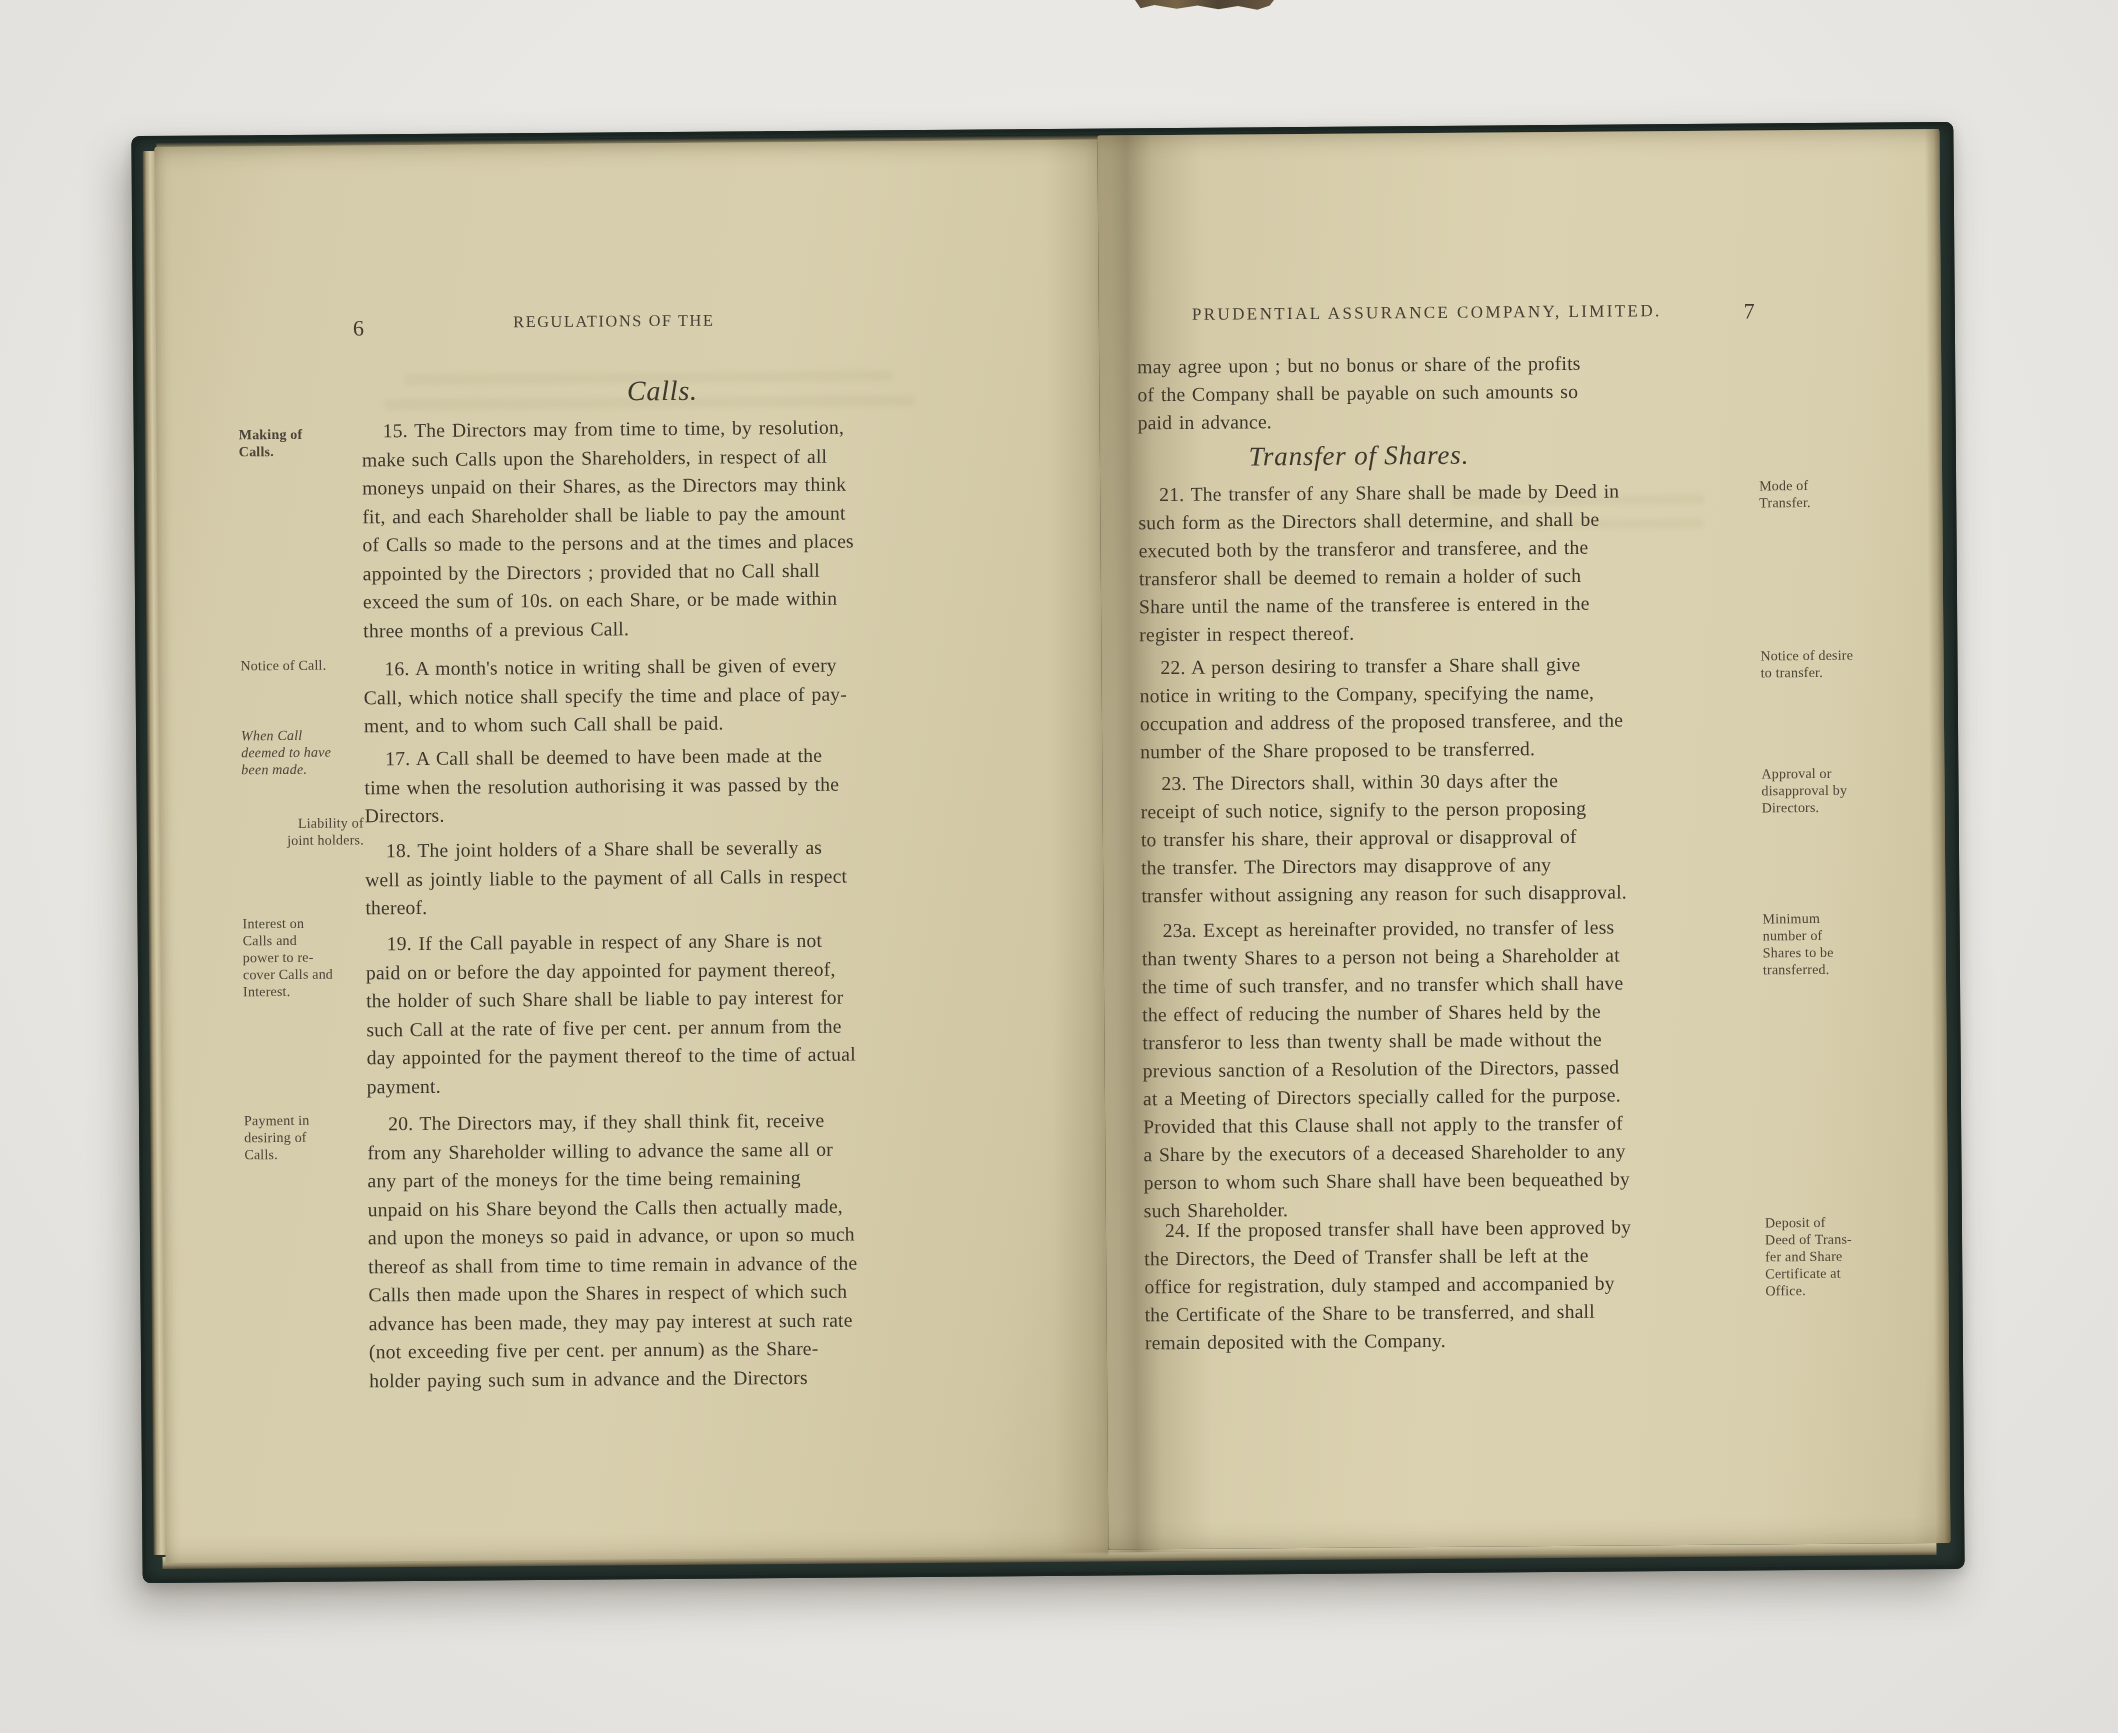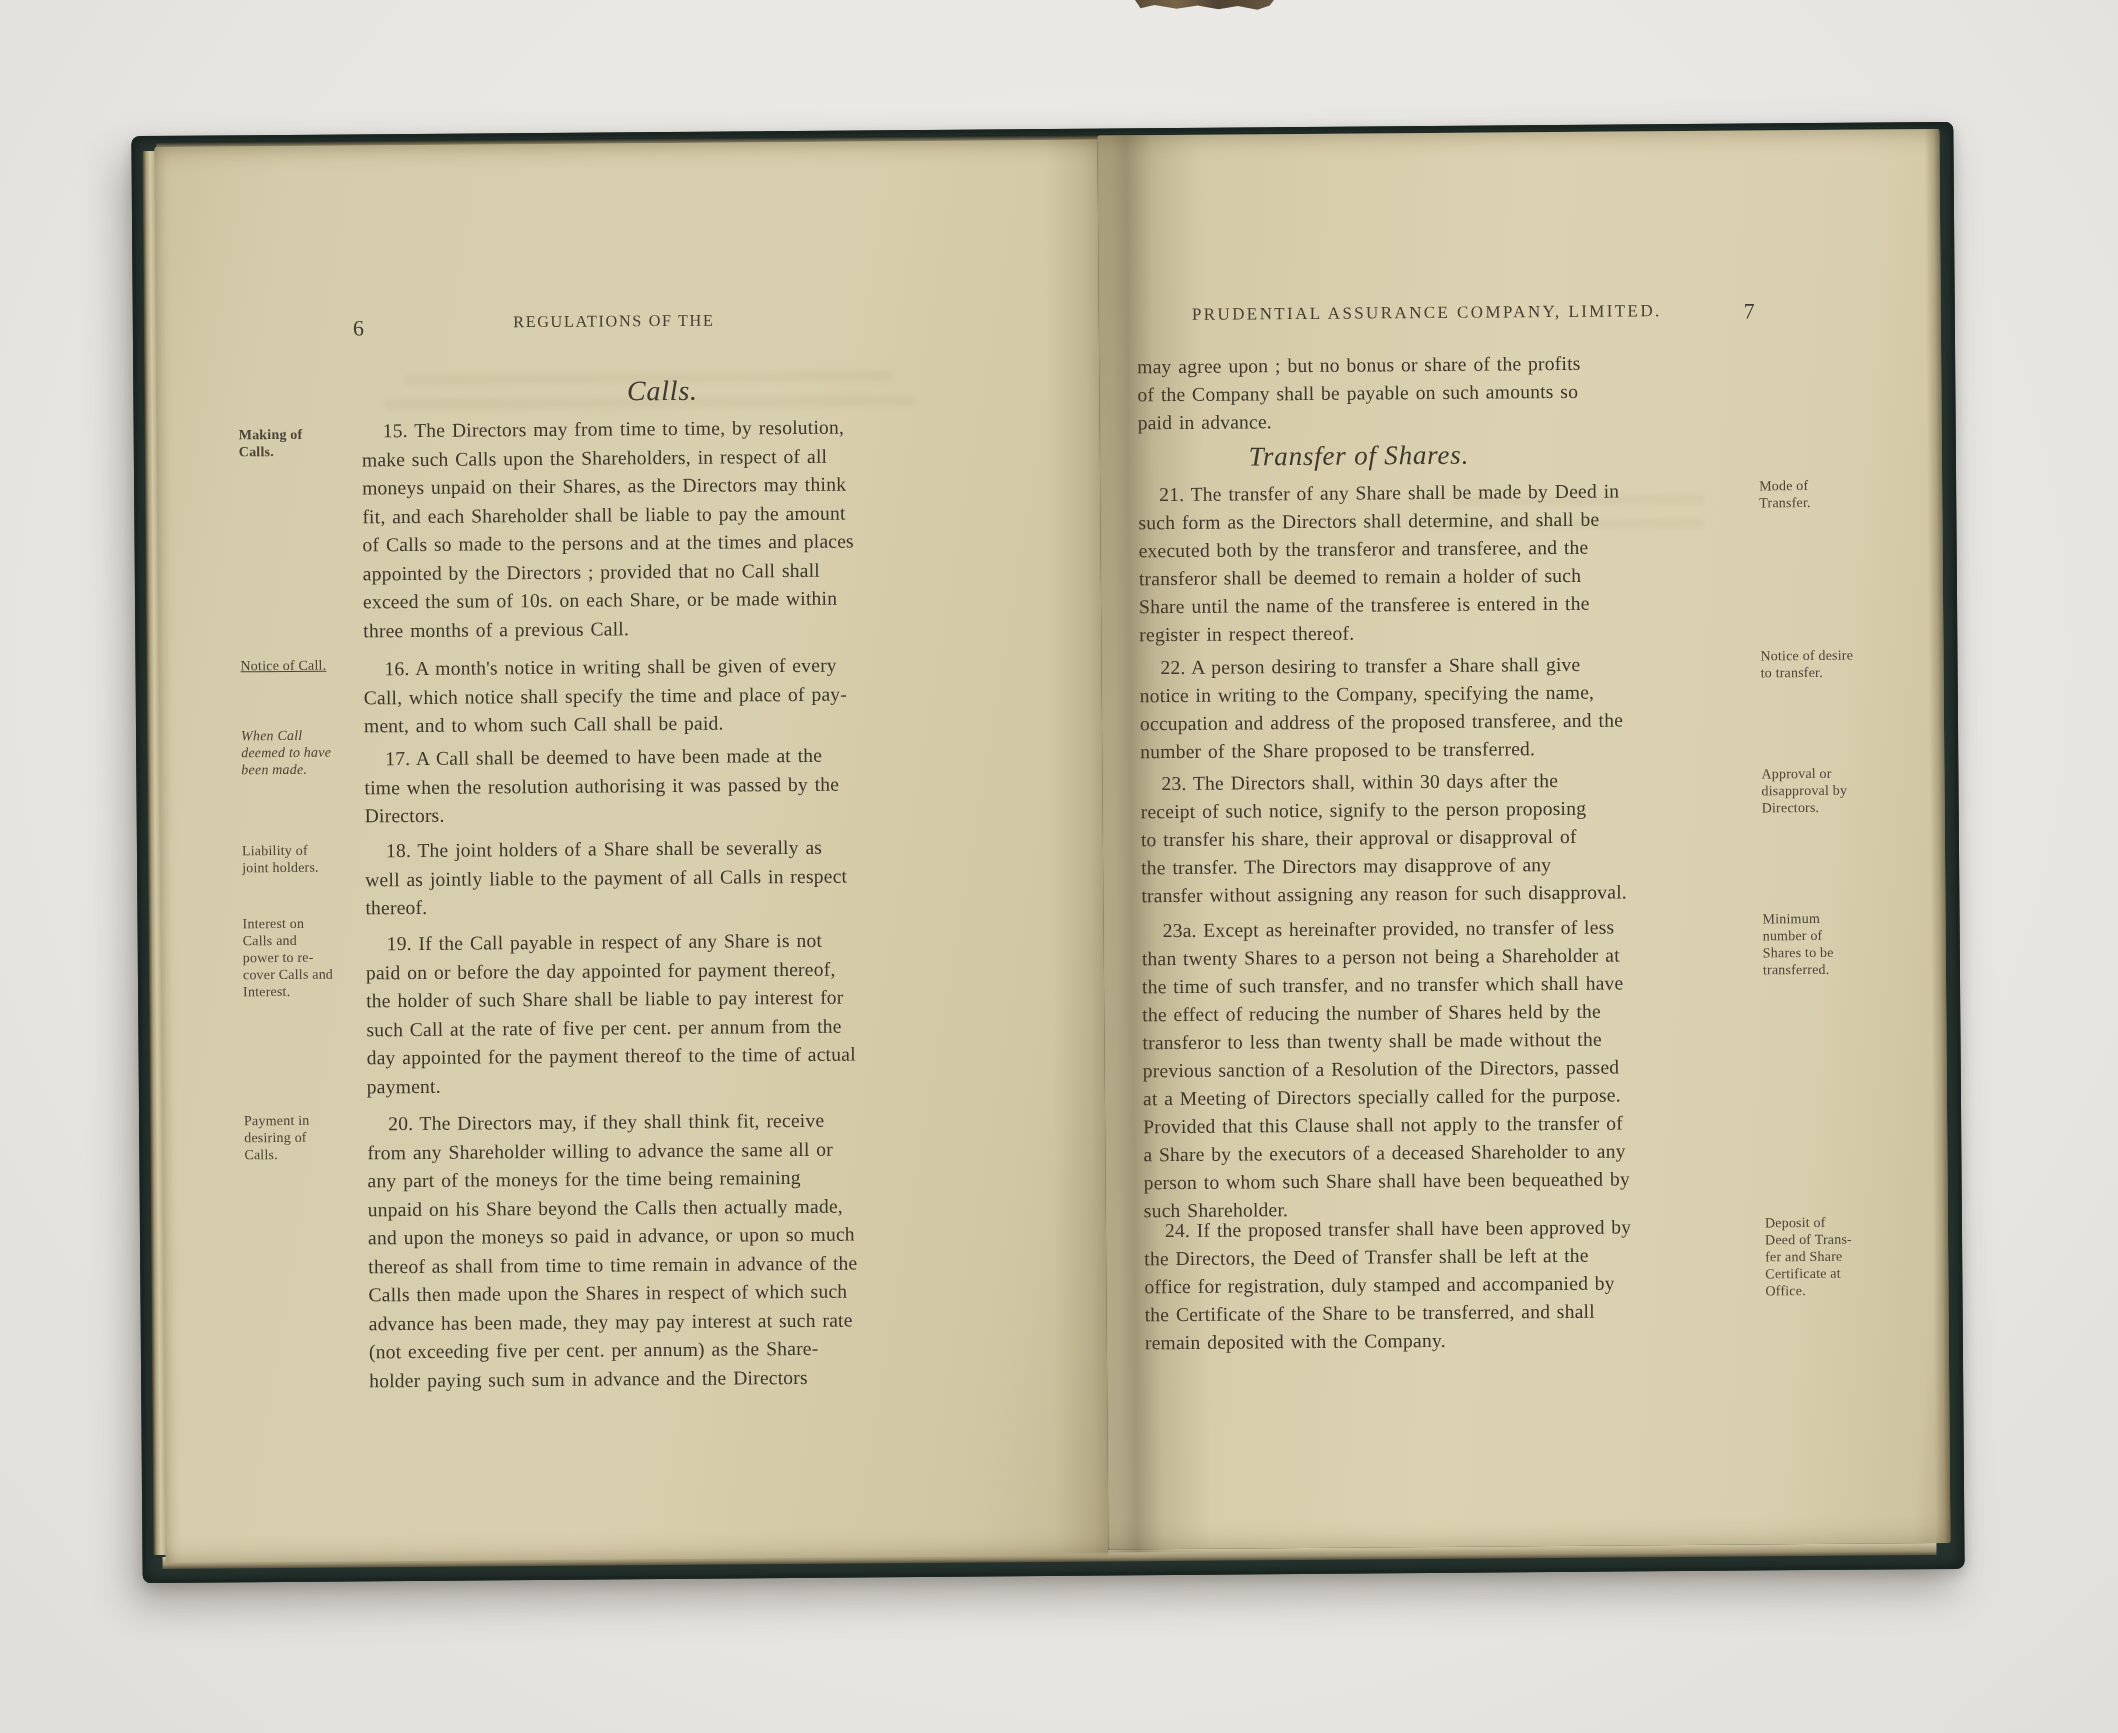--- a/index.html
+++ b/index.html
@@ -131,25 +131,25 @@
 and upon the moneys so paid in advance, or upon so much
 thereof as shall from time to time remain in advance of the
 Calls then made upon the Shares in respect of which such
 advance has been made, they may pay interest at such rate
 (not exceeding five per cent. per annum) as the Share-
 holder paying such sum in advance and the Directors</div>
         </div>
       <div>
           <div class="note note-left" style="top: 280px; font-weight: bold;">Making of
 Calls.</div>
-          <div class="note note-left" style="top: 511px; text-decoration: underline;">Notice of Call.</div>
+          <div class="note note-left" style="top: 511px;">Notice of Call.</div>
           <div class="note note-left" style="top: 581px; font-style: italic;">When Call
 deemed to have
 been made.</div>
-          <div class="note note-left" style="top: 696px;">Liability of
+          <div class="note note-left" style="top: 669px; text-align: right;">Liability of
 joint holders.</div>
           <div class="note note-left" style="top: 769px;">Interest on
 Calls and
 power to re-
 cover Calls and
 Interest.</div>
           <div class="note note-left" style="top: 966px;">Payment in
 desiring of
 Calls.</div>
         </div>

